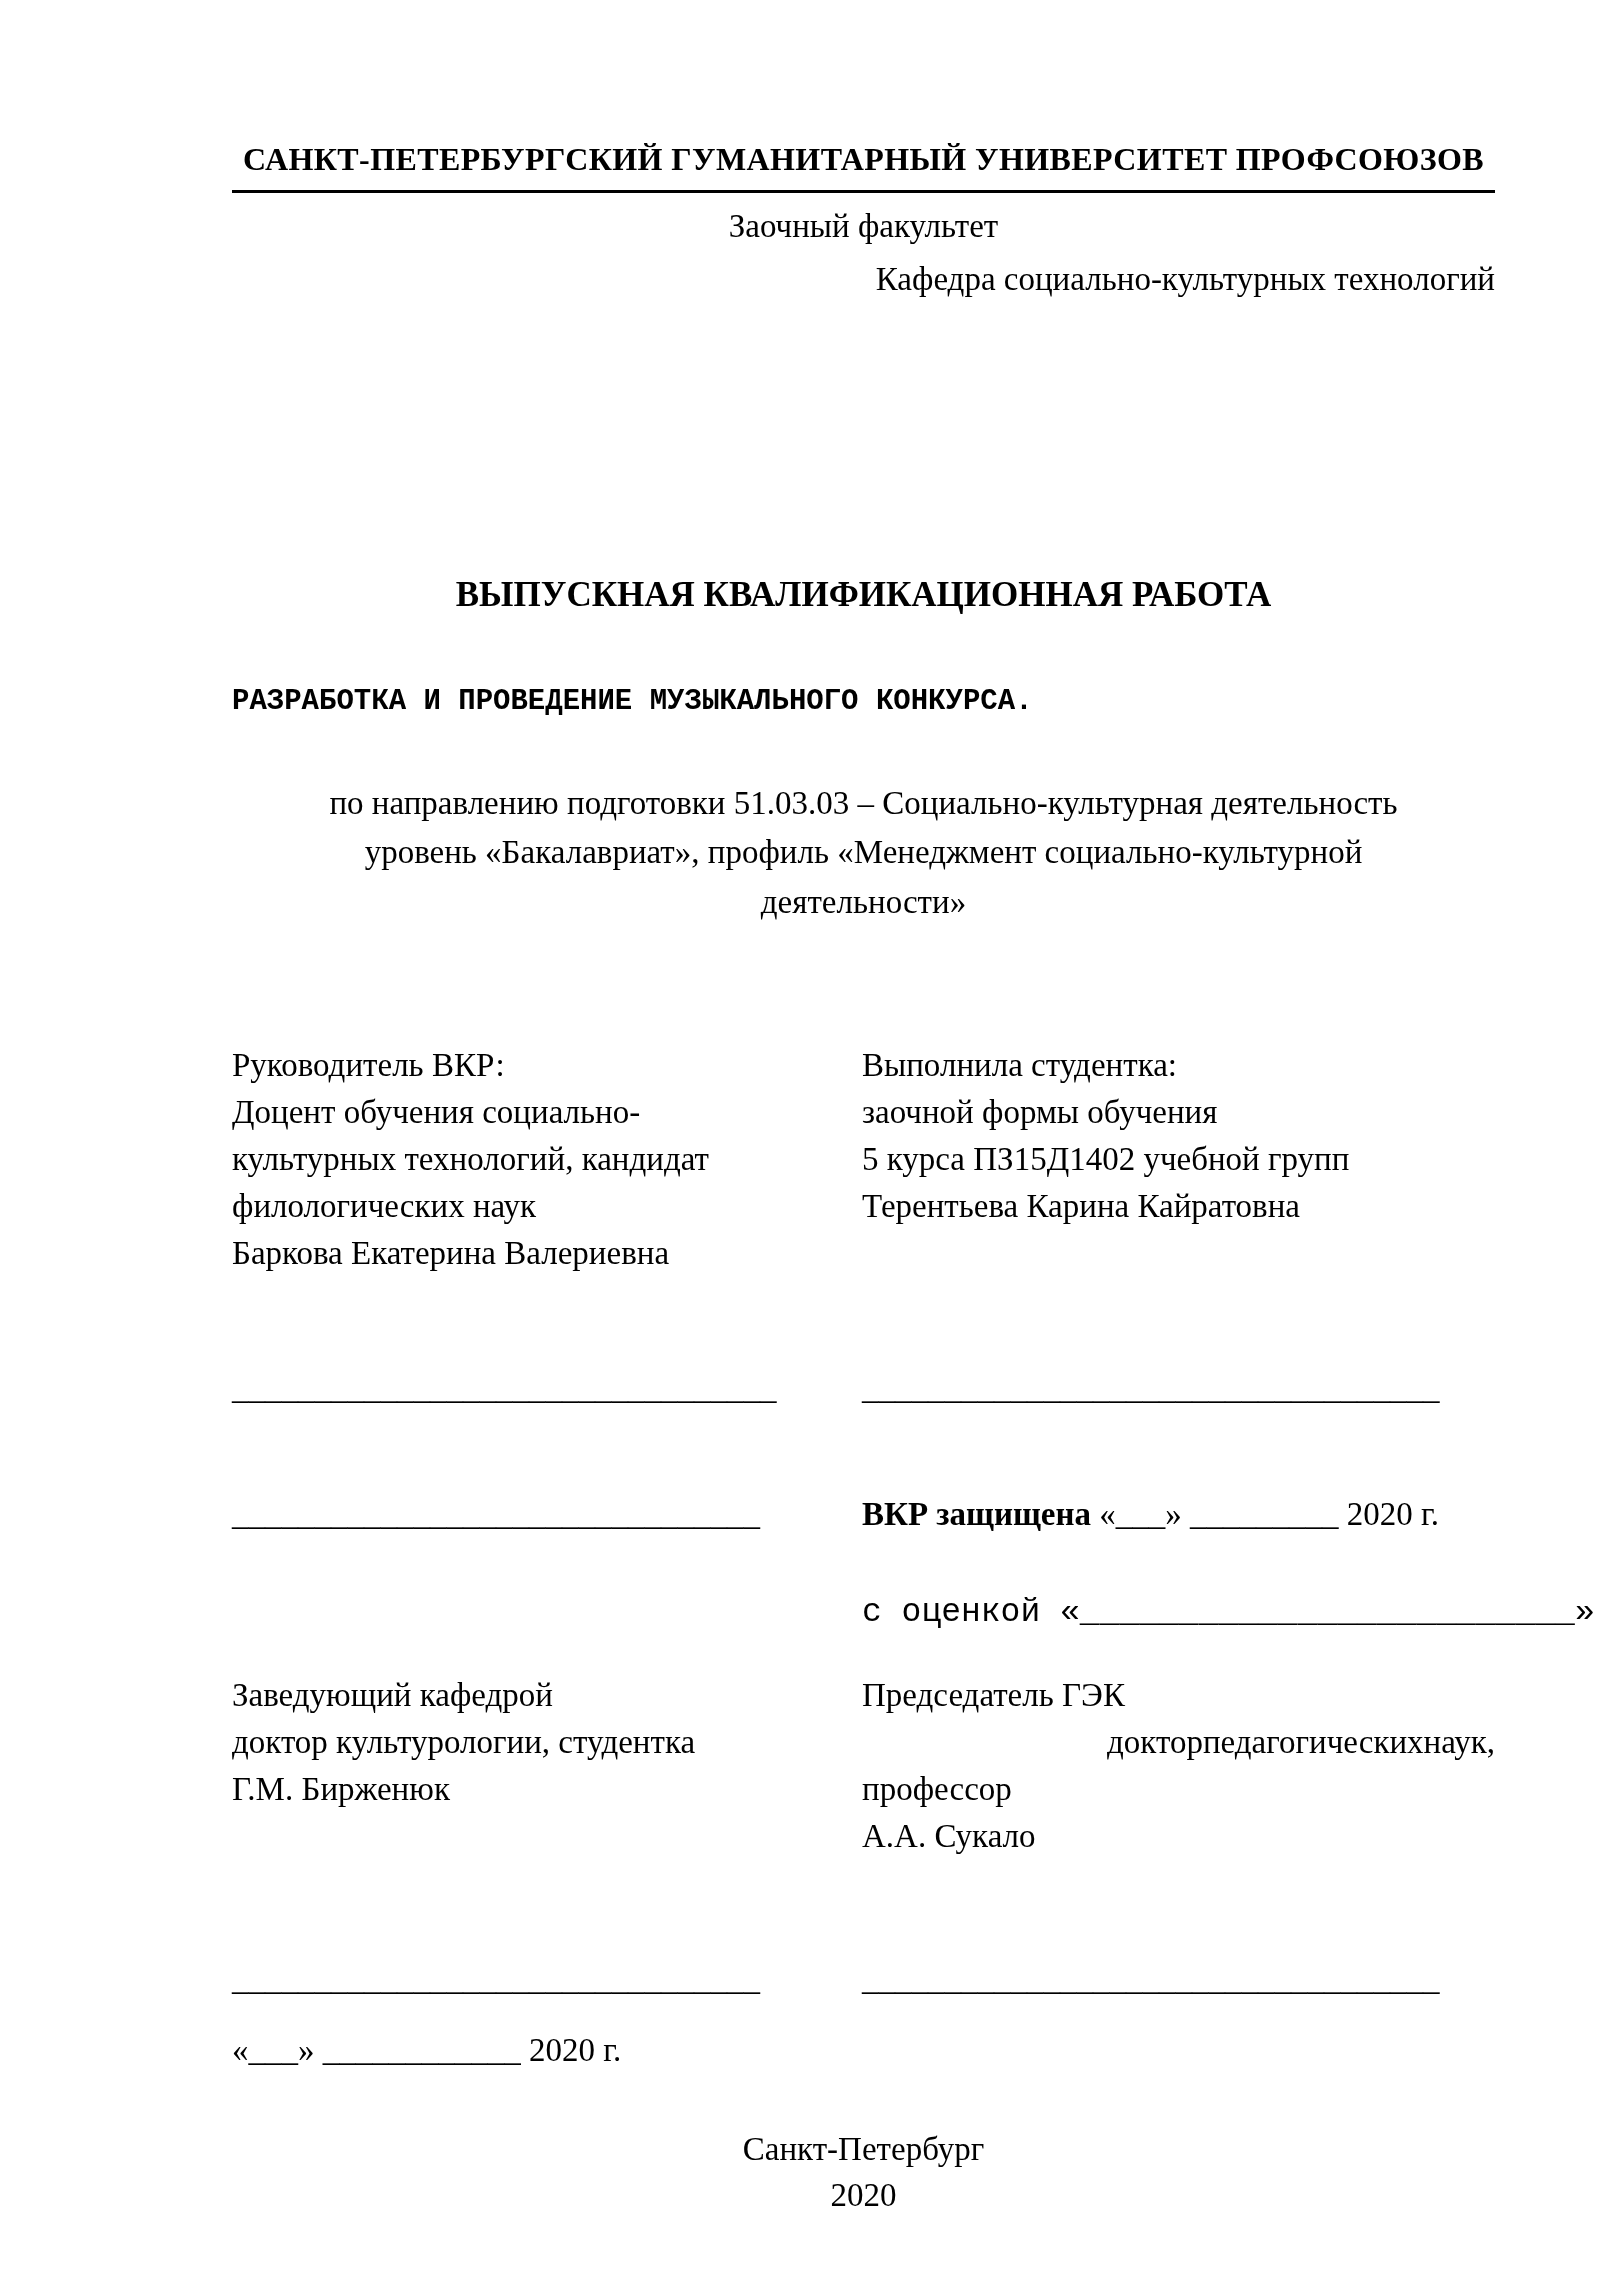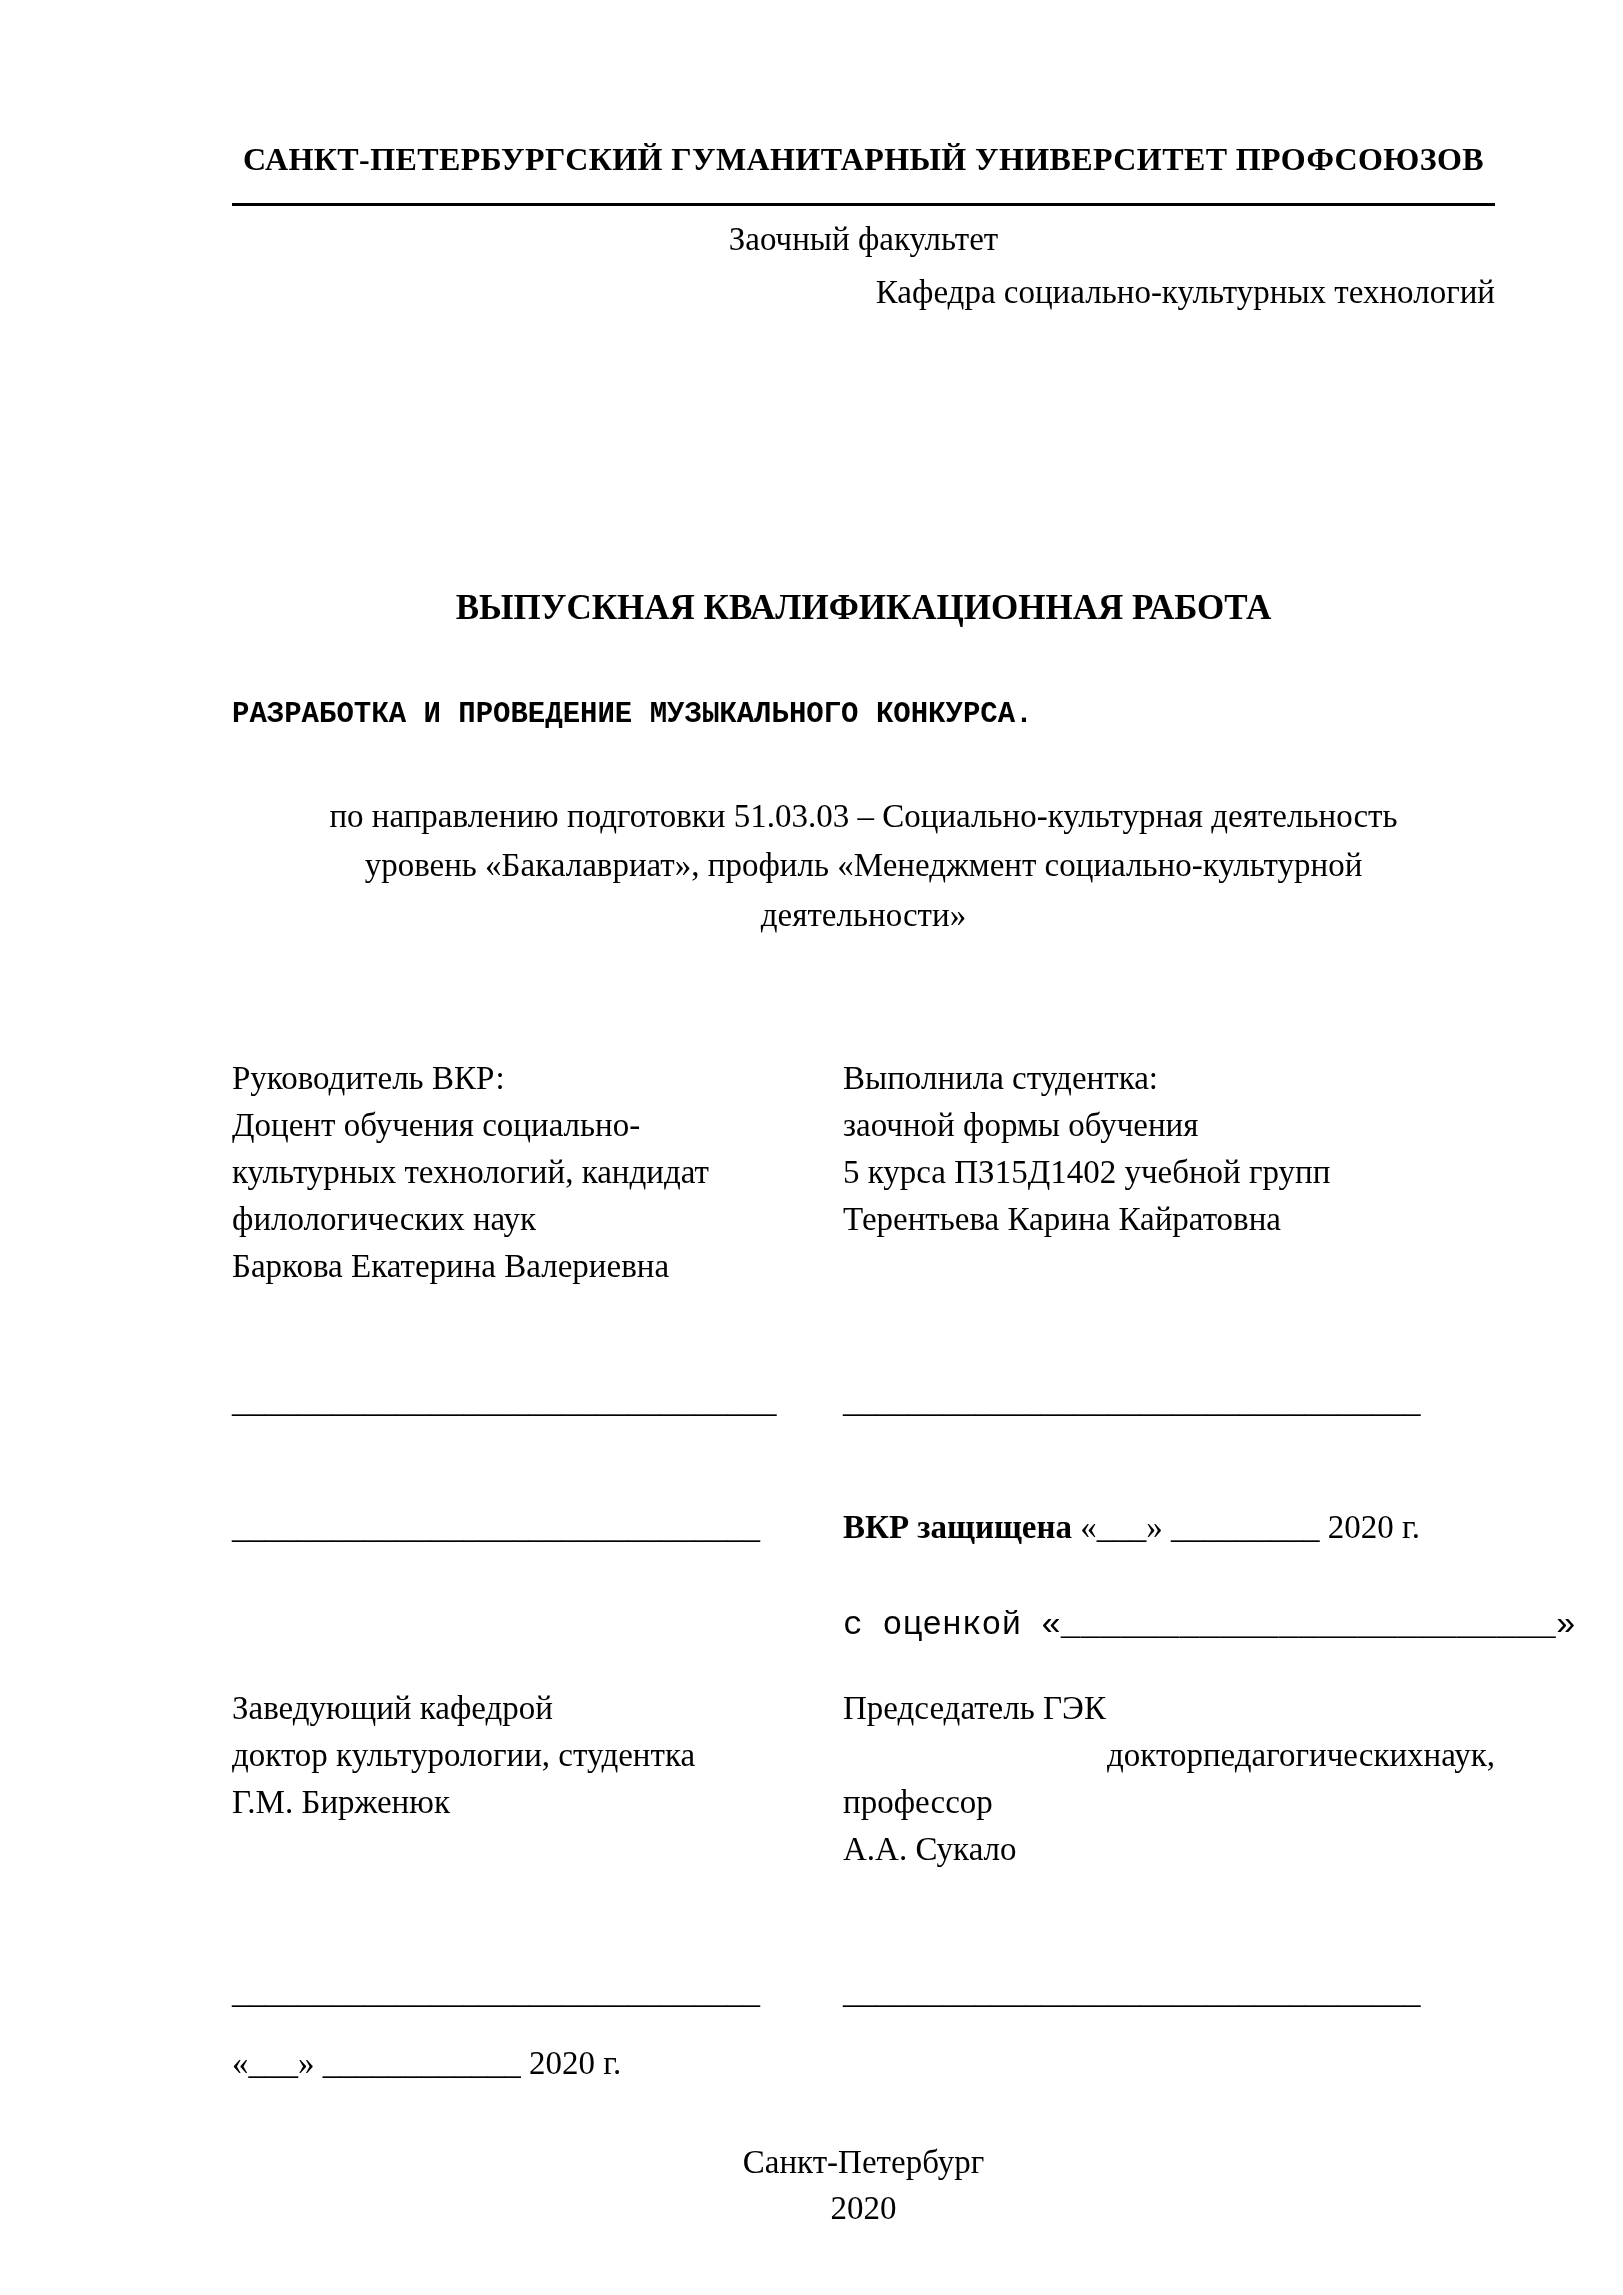--- a/index.html
+++ b/index.html
@@ -20,21 +20,21 @@
     padding: 137px 128px 0 232px;
     overflow: hidden;
   }
 
   
   .university {
     text-align: center;
     font-weight: bold;
     font-size: 32px;
     letter-spacing: 0.4px;
-    padding-bottom: 21px;
+    padding-bottom: 8px;
     border-bottom: 3.1px solid #000;
   }
   .faculty {
     text-align: center;
     margin-top: 9.4px;
   }
   .department {
     text-align: right;
     margin-top: 6.3px;
   }
@@ -55,21 +55,21 @@
   .program {
     margin-top: 57px;
     text-align: center;
     line-height: 1.5;
   }
 
   
   .cols {
     display: grid;
     grid-template-columns: 581px 1fr;
-    column-gap: 30px;
+    column-gap: 49px;
   }
   .cols-people { margin-top: 115px; }
   .sig-row-1   { margin-top: 88px; }
   .sig-row-2   { margin-top: 80px; }
   .grade-row   { margin-top: 52px; font-family: Liberation Mono, monospace; }
   .officials   { margin-top: 35px; }
   .sig-row-3   { margin-top: 96px; }
 
   .col { min-width: 0; }
   .line { white-space: nowrap; }

